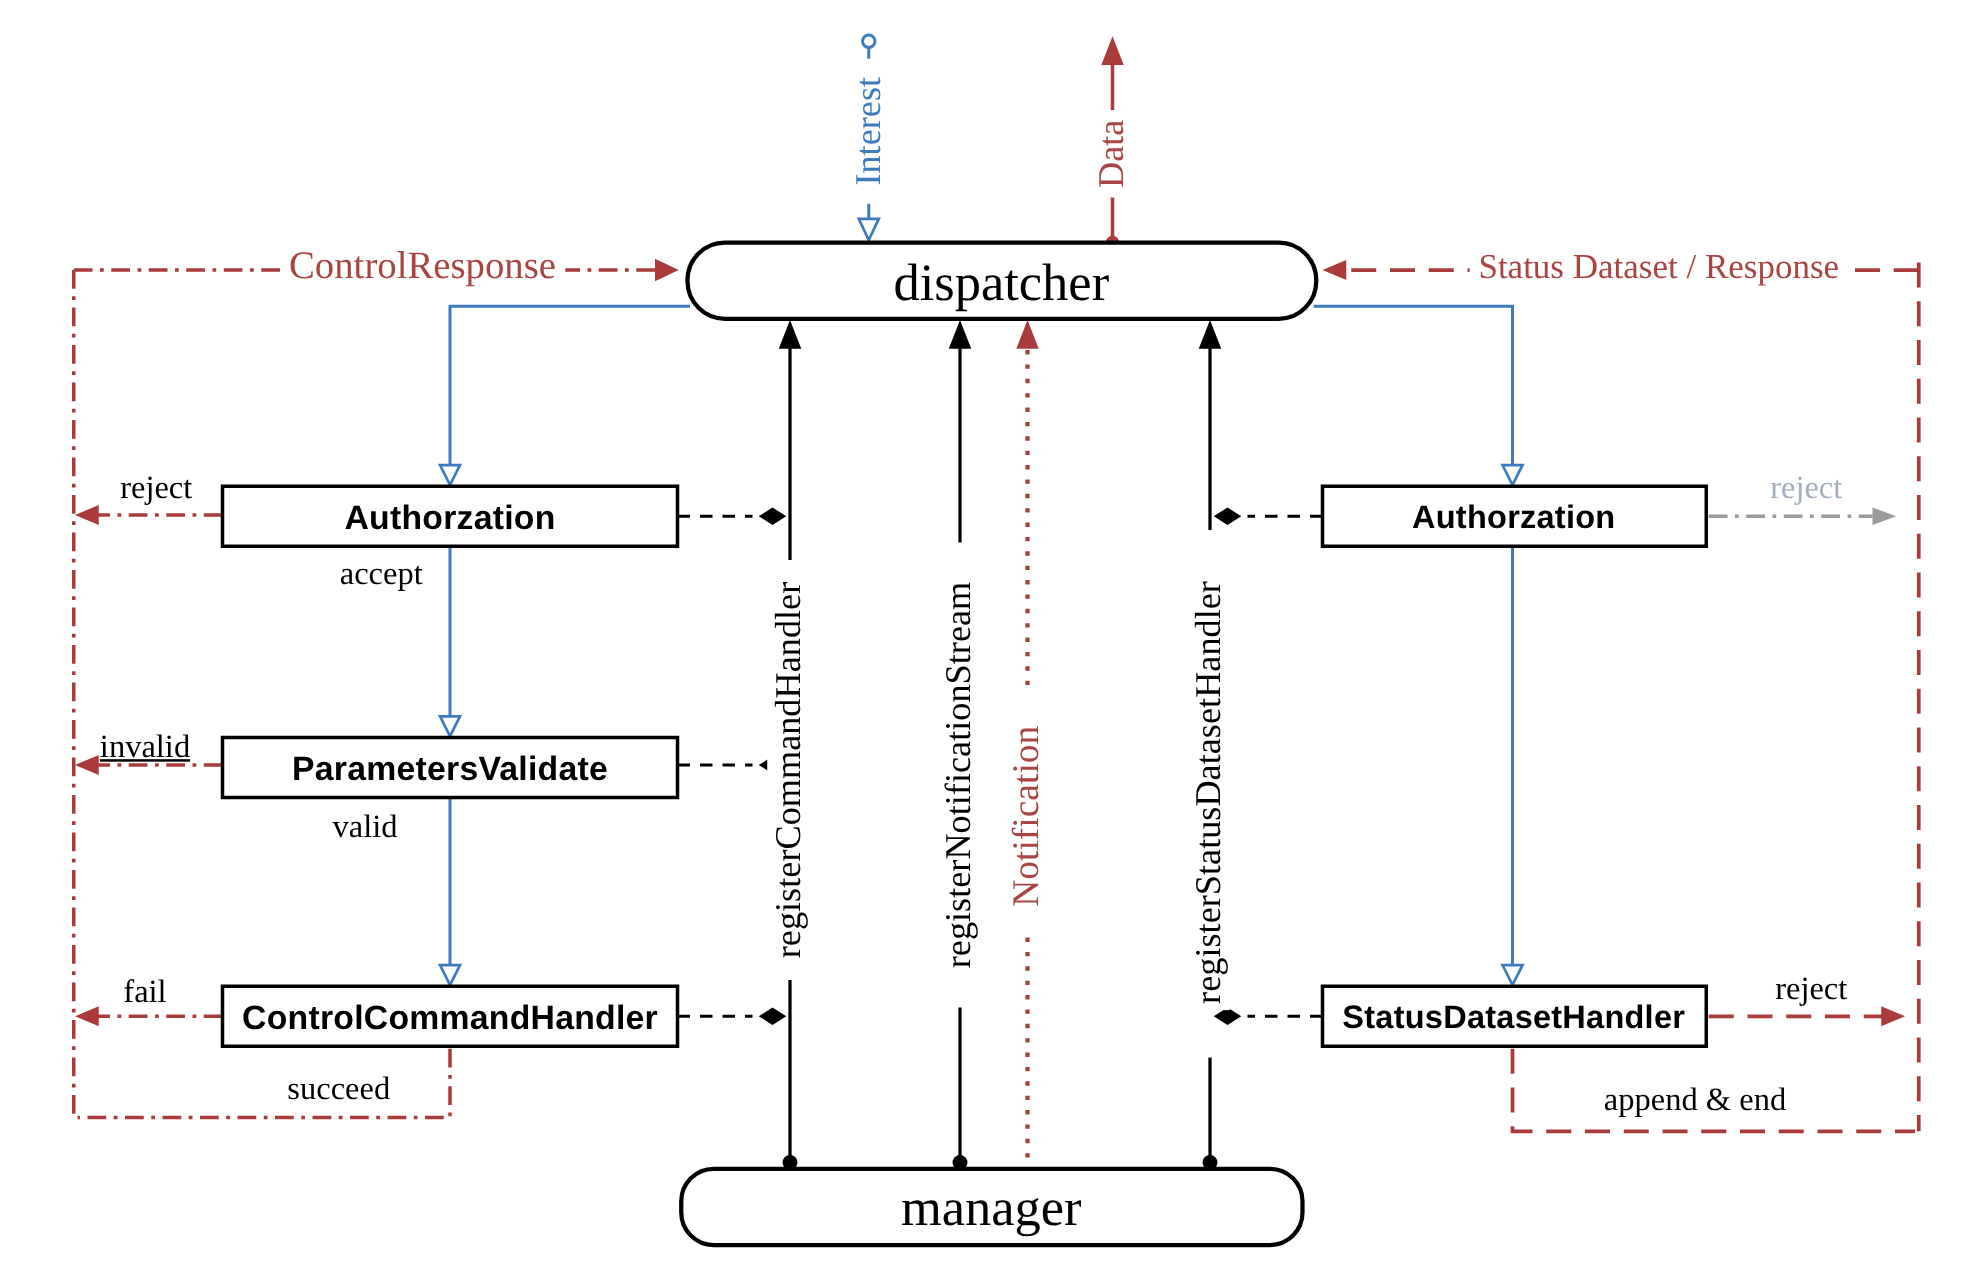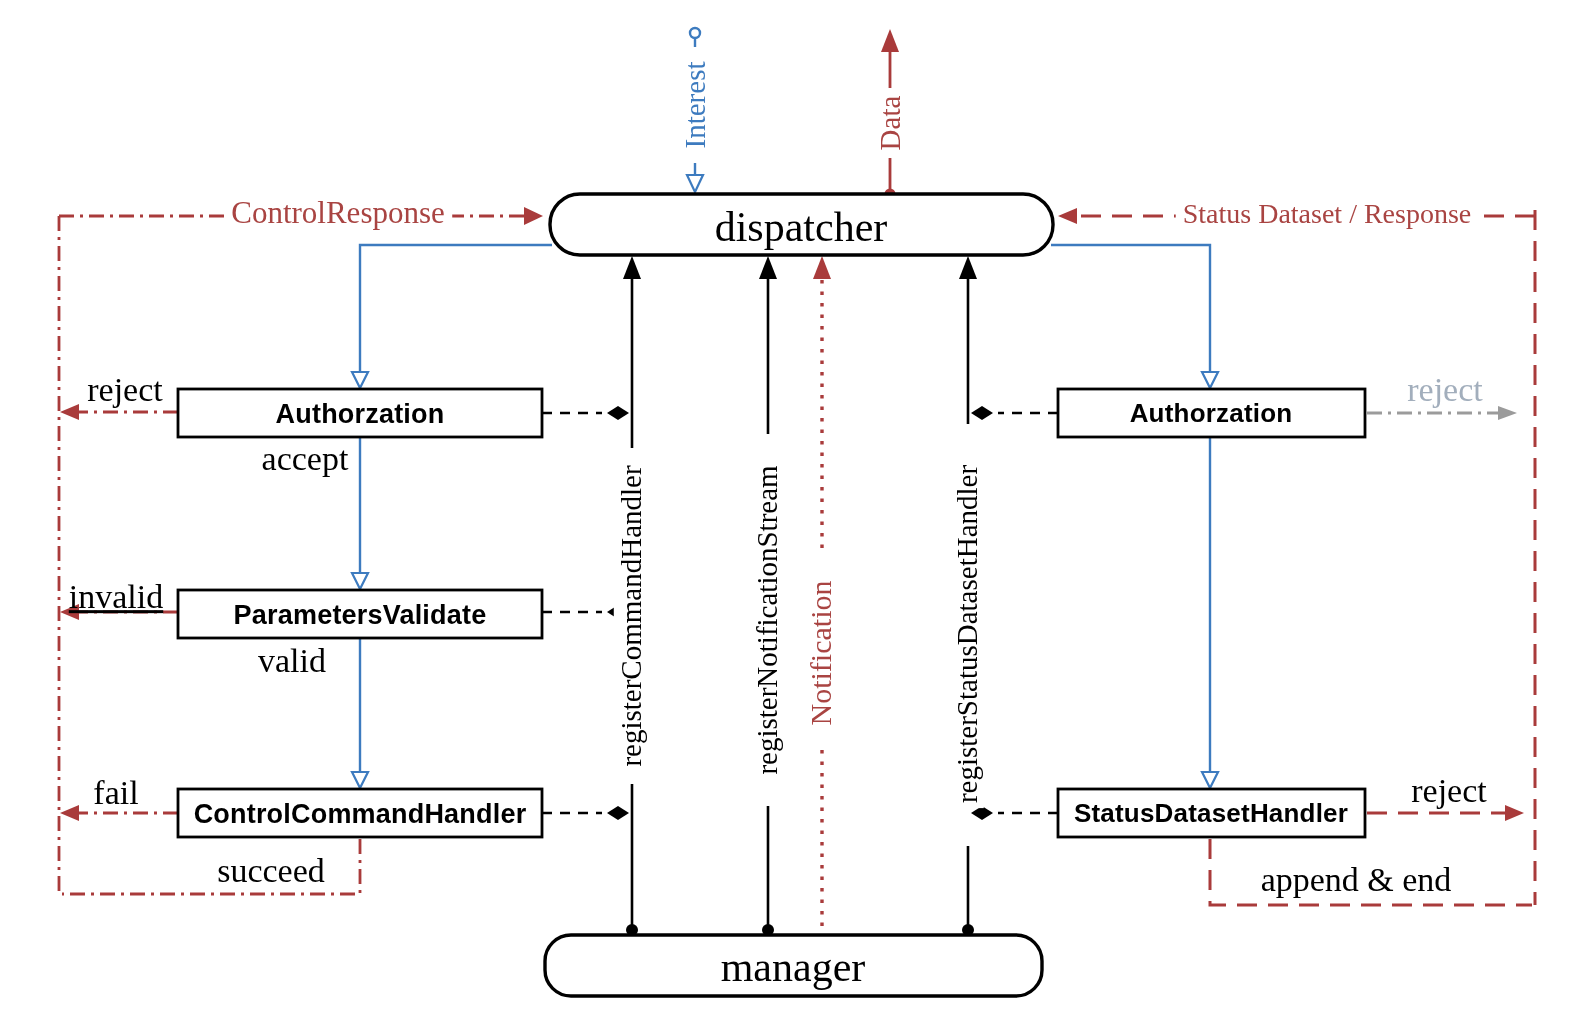--- a/index.html
+++ b/index.html
@@ -28,21 +28,21 @@
   .gray-dashdot{stroke:var(--gray);stroke-width:2.8;fill:none;stroke-dasharray:15 6 3 6;}
   .gray-head{fill:var(--gray);}
   .node-box{fill:#fff;stroke:#000;stroke-width:2.8;}
   .rounded-box{fill:#fff;stroke:#000;stroke-width:3.4;}
 
   
   .lbl{
     position:absolute;
     transform:translate(-50%,-50%);
     white-space:nowrap;
-    font-size:34px;
+    font-size:26px;
     color:#000;
     line-height:1.05;
   }
   .big{font-size:42px;}
   .node-label{
     font-family:"Liberation Sans",sans-serif;
     font-weight:bold;
     font-size:27px;
     letter-spacing:0.2px;
   }

